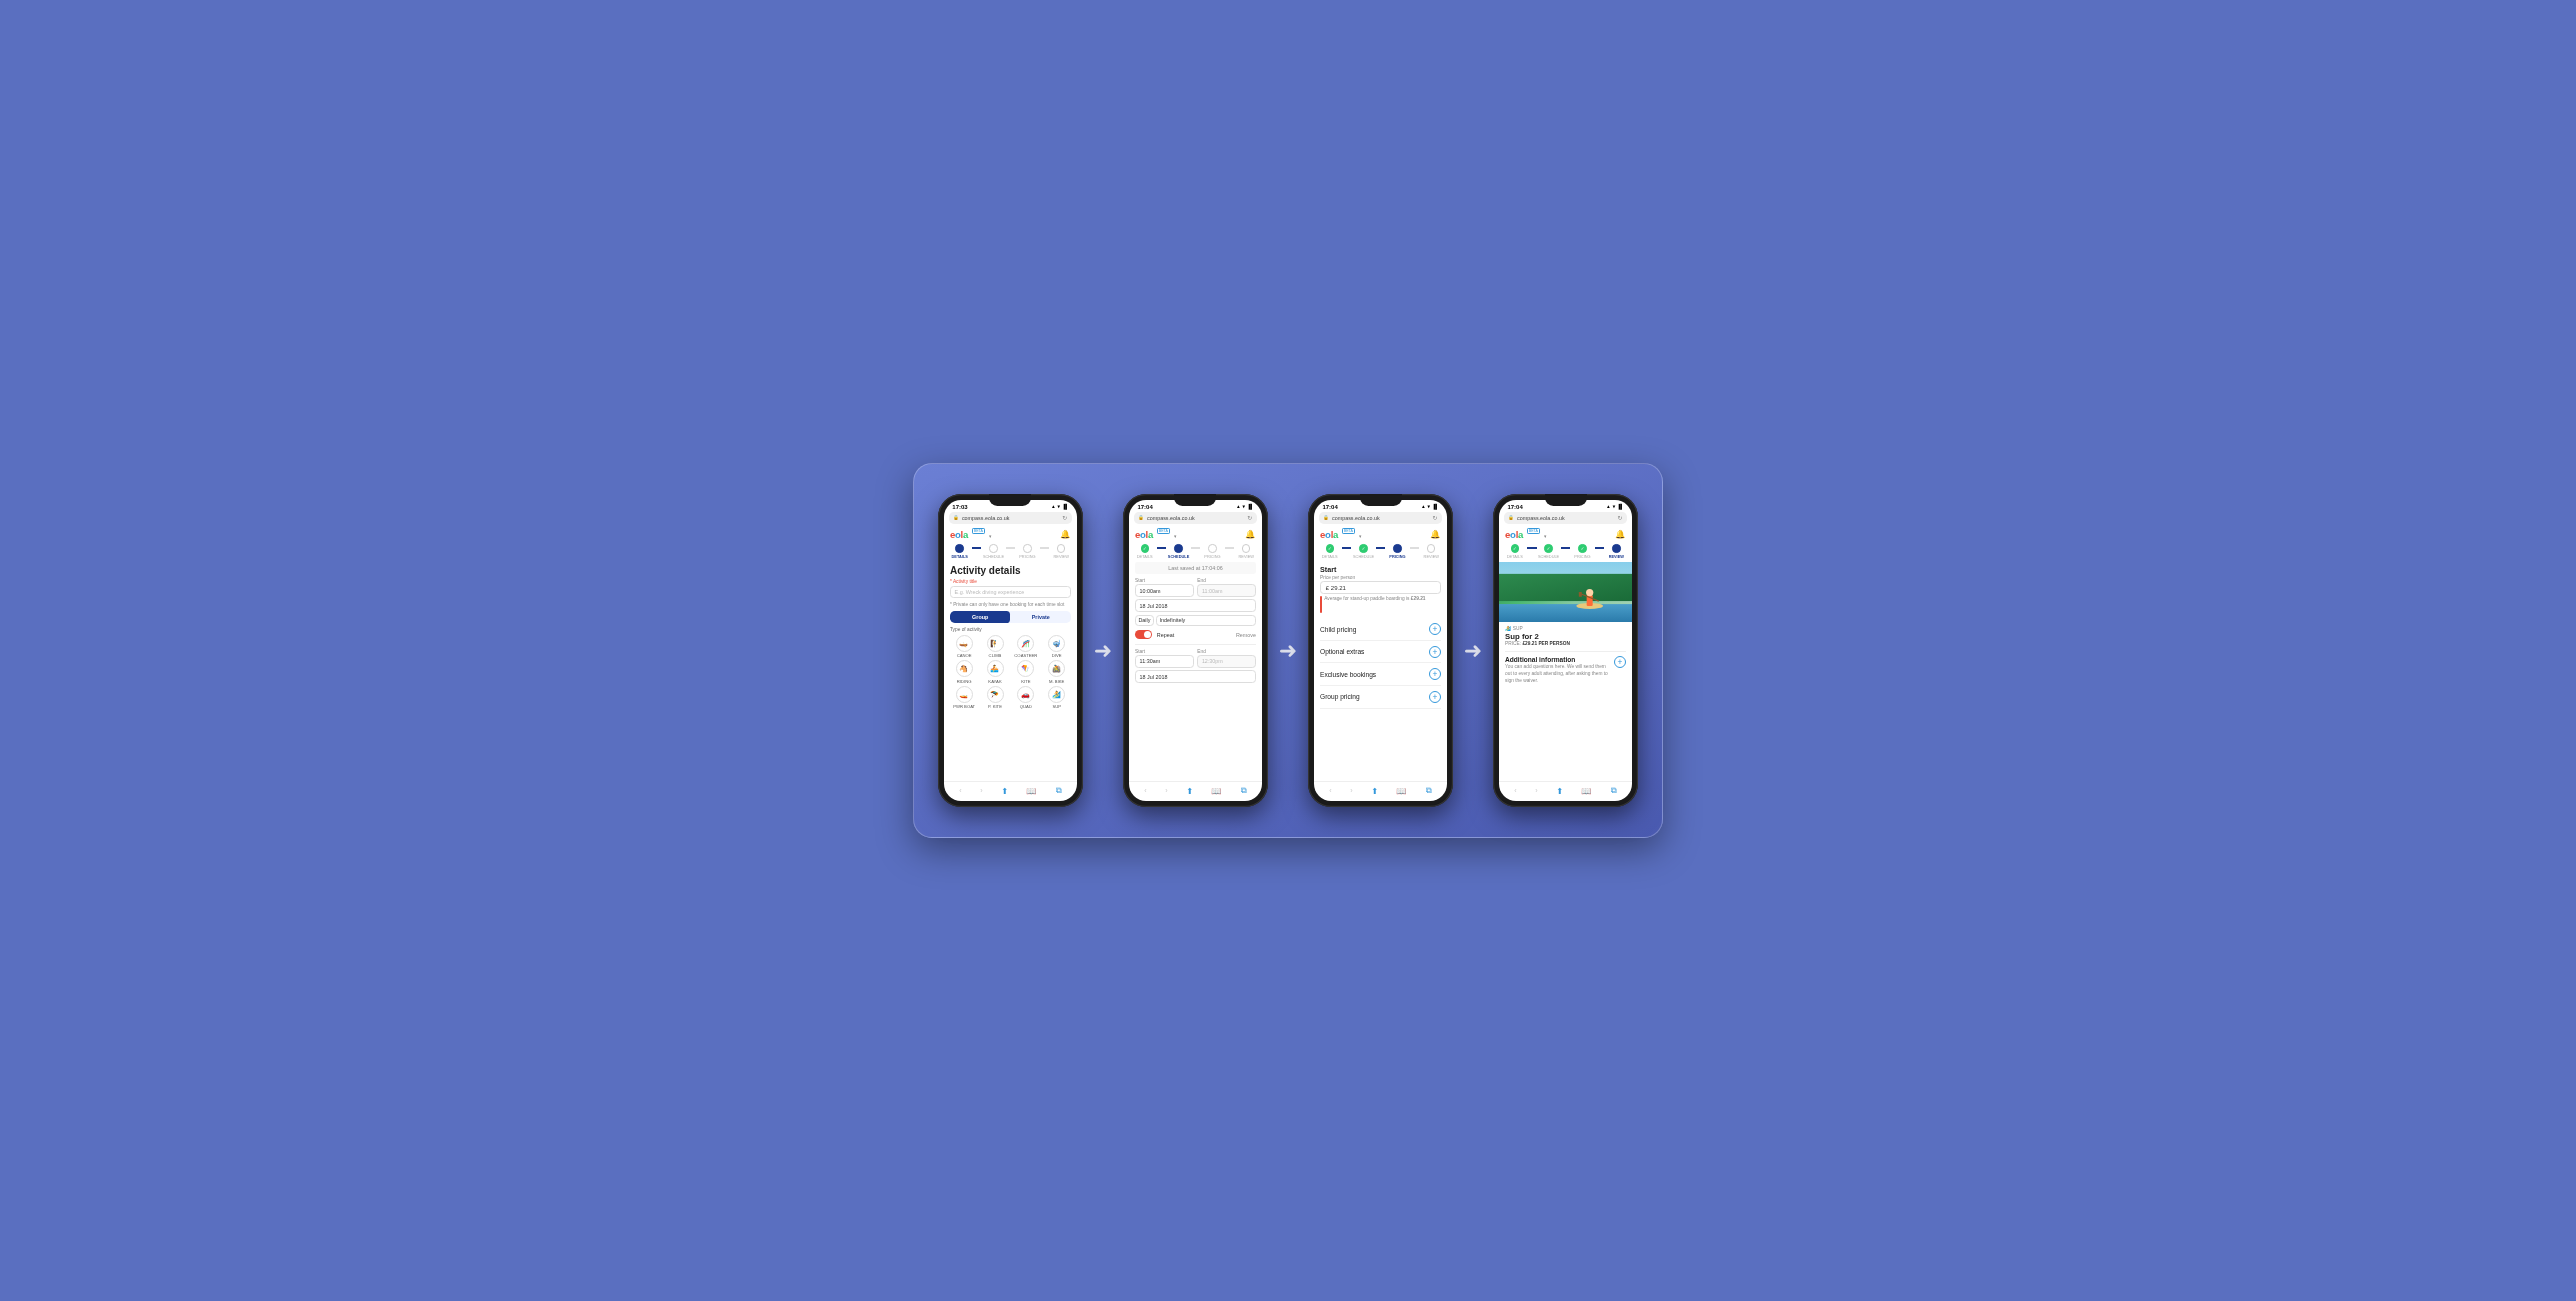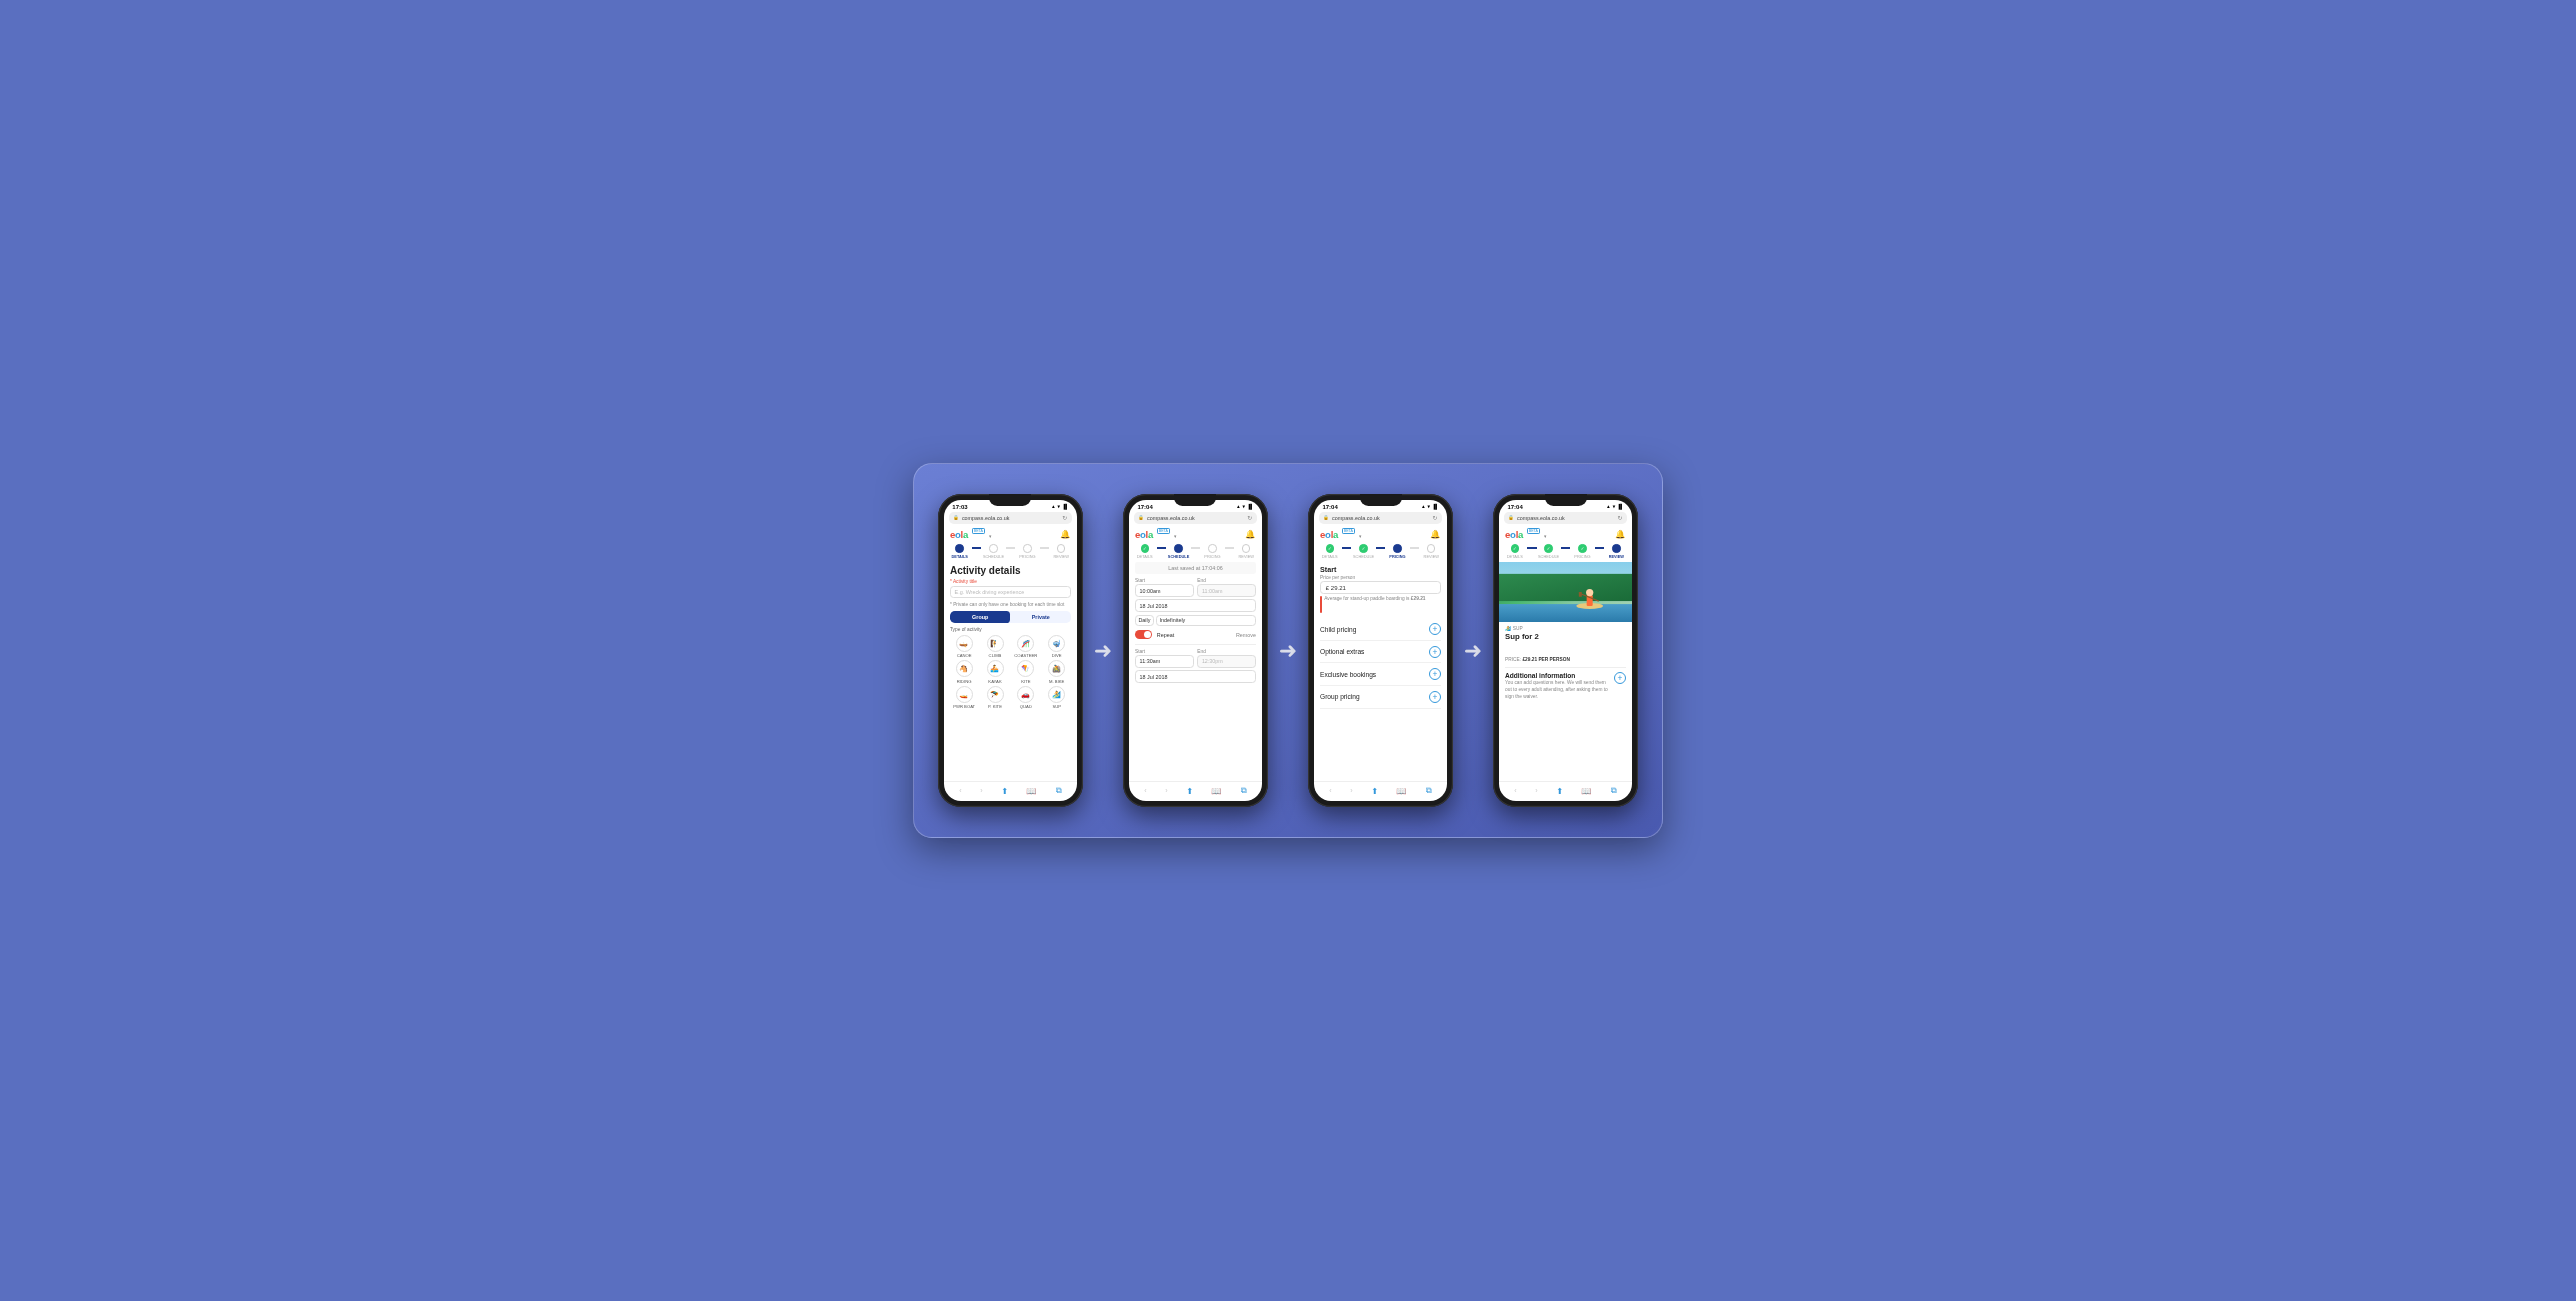--- a/index.html
+++ b/index.html
@@ -385,21 +385,21 @@
     }
     .review-content { padding: 3.6px 6px; flex: 1; overflow: hidden; }
     .sup-badge {
       display: flex;
       align-items: center;
       gap: 1.8px;
       font-size: 4.8px;
       color: #888;
       margin-bottom: 1.2px;
     }
-    .review-title { font-size: 7.8px; font-weight: 700; color: #222; margin-bottom: 16px; }
+    .review-title { font-size: 7.8px; font-weight: 700; color: #222; margin-bottom: 0; }
     .price-line { font-size: 4.8px; color: #888; margin-bottom: 4.8px; }
     .price-line strong { color: #333; }
     .additional-section {
       display: flex;
       align-items: flex-start;
       justify-content: space-between;
       padding: 3.6px 0;
       border-top: 0.6px solid #eee;
     }
     .additional-title { font-size: 6.6px; font-weight: 700; color: #222; margin-bottom: 1.8px; }

